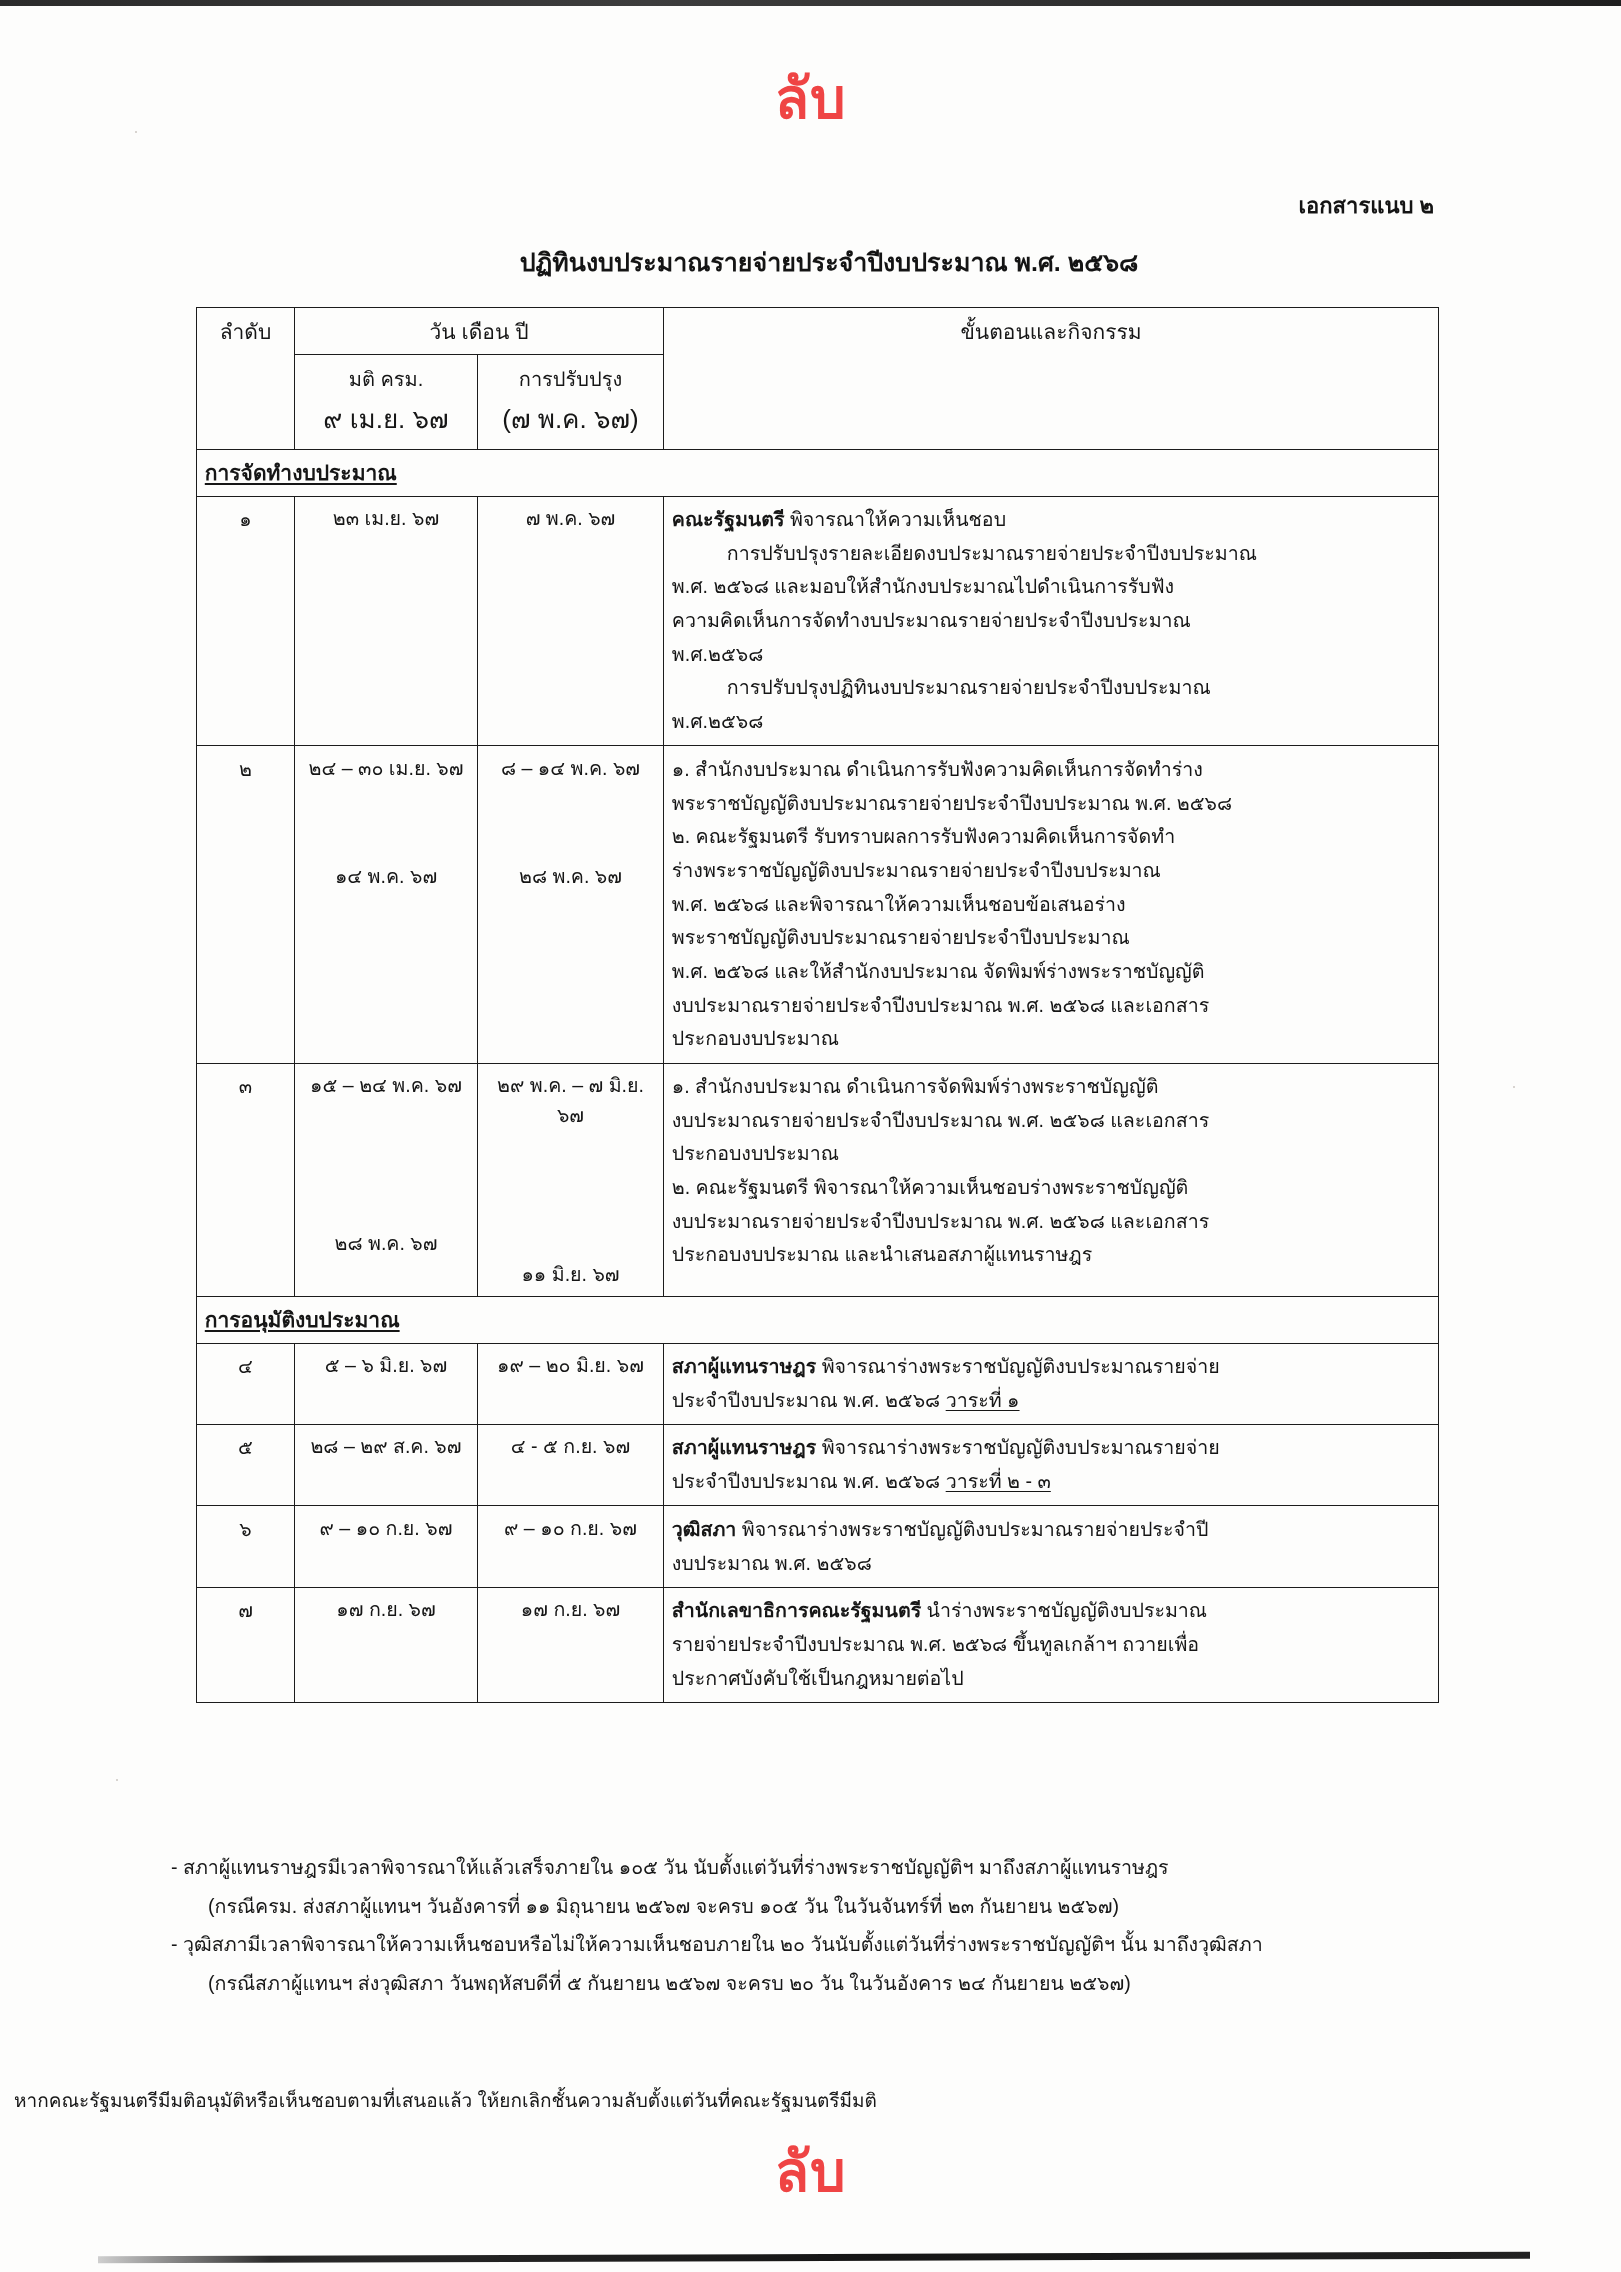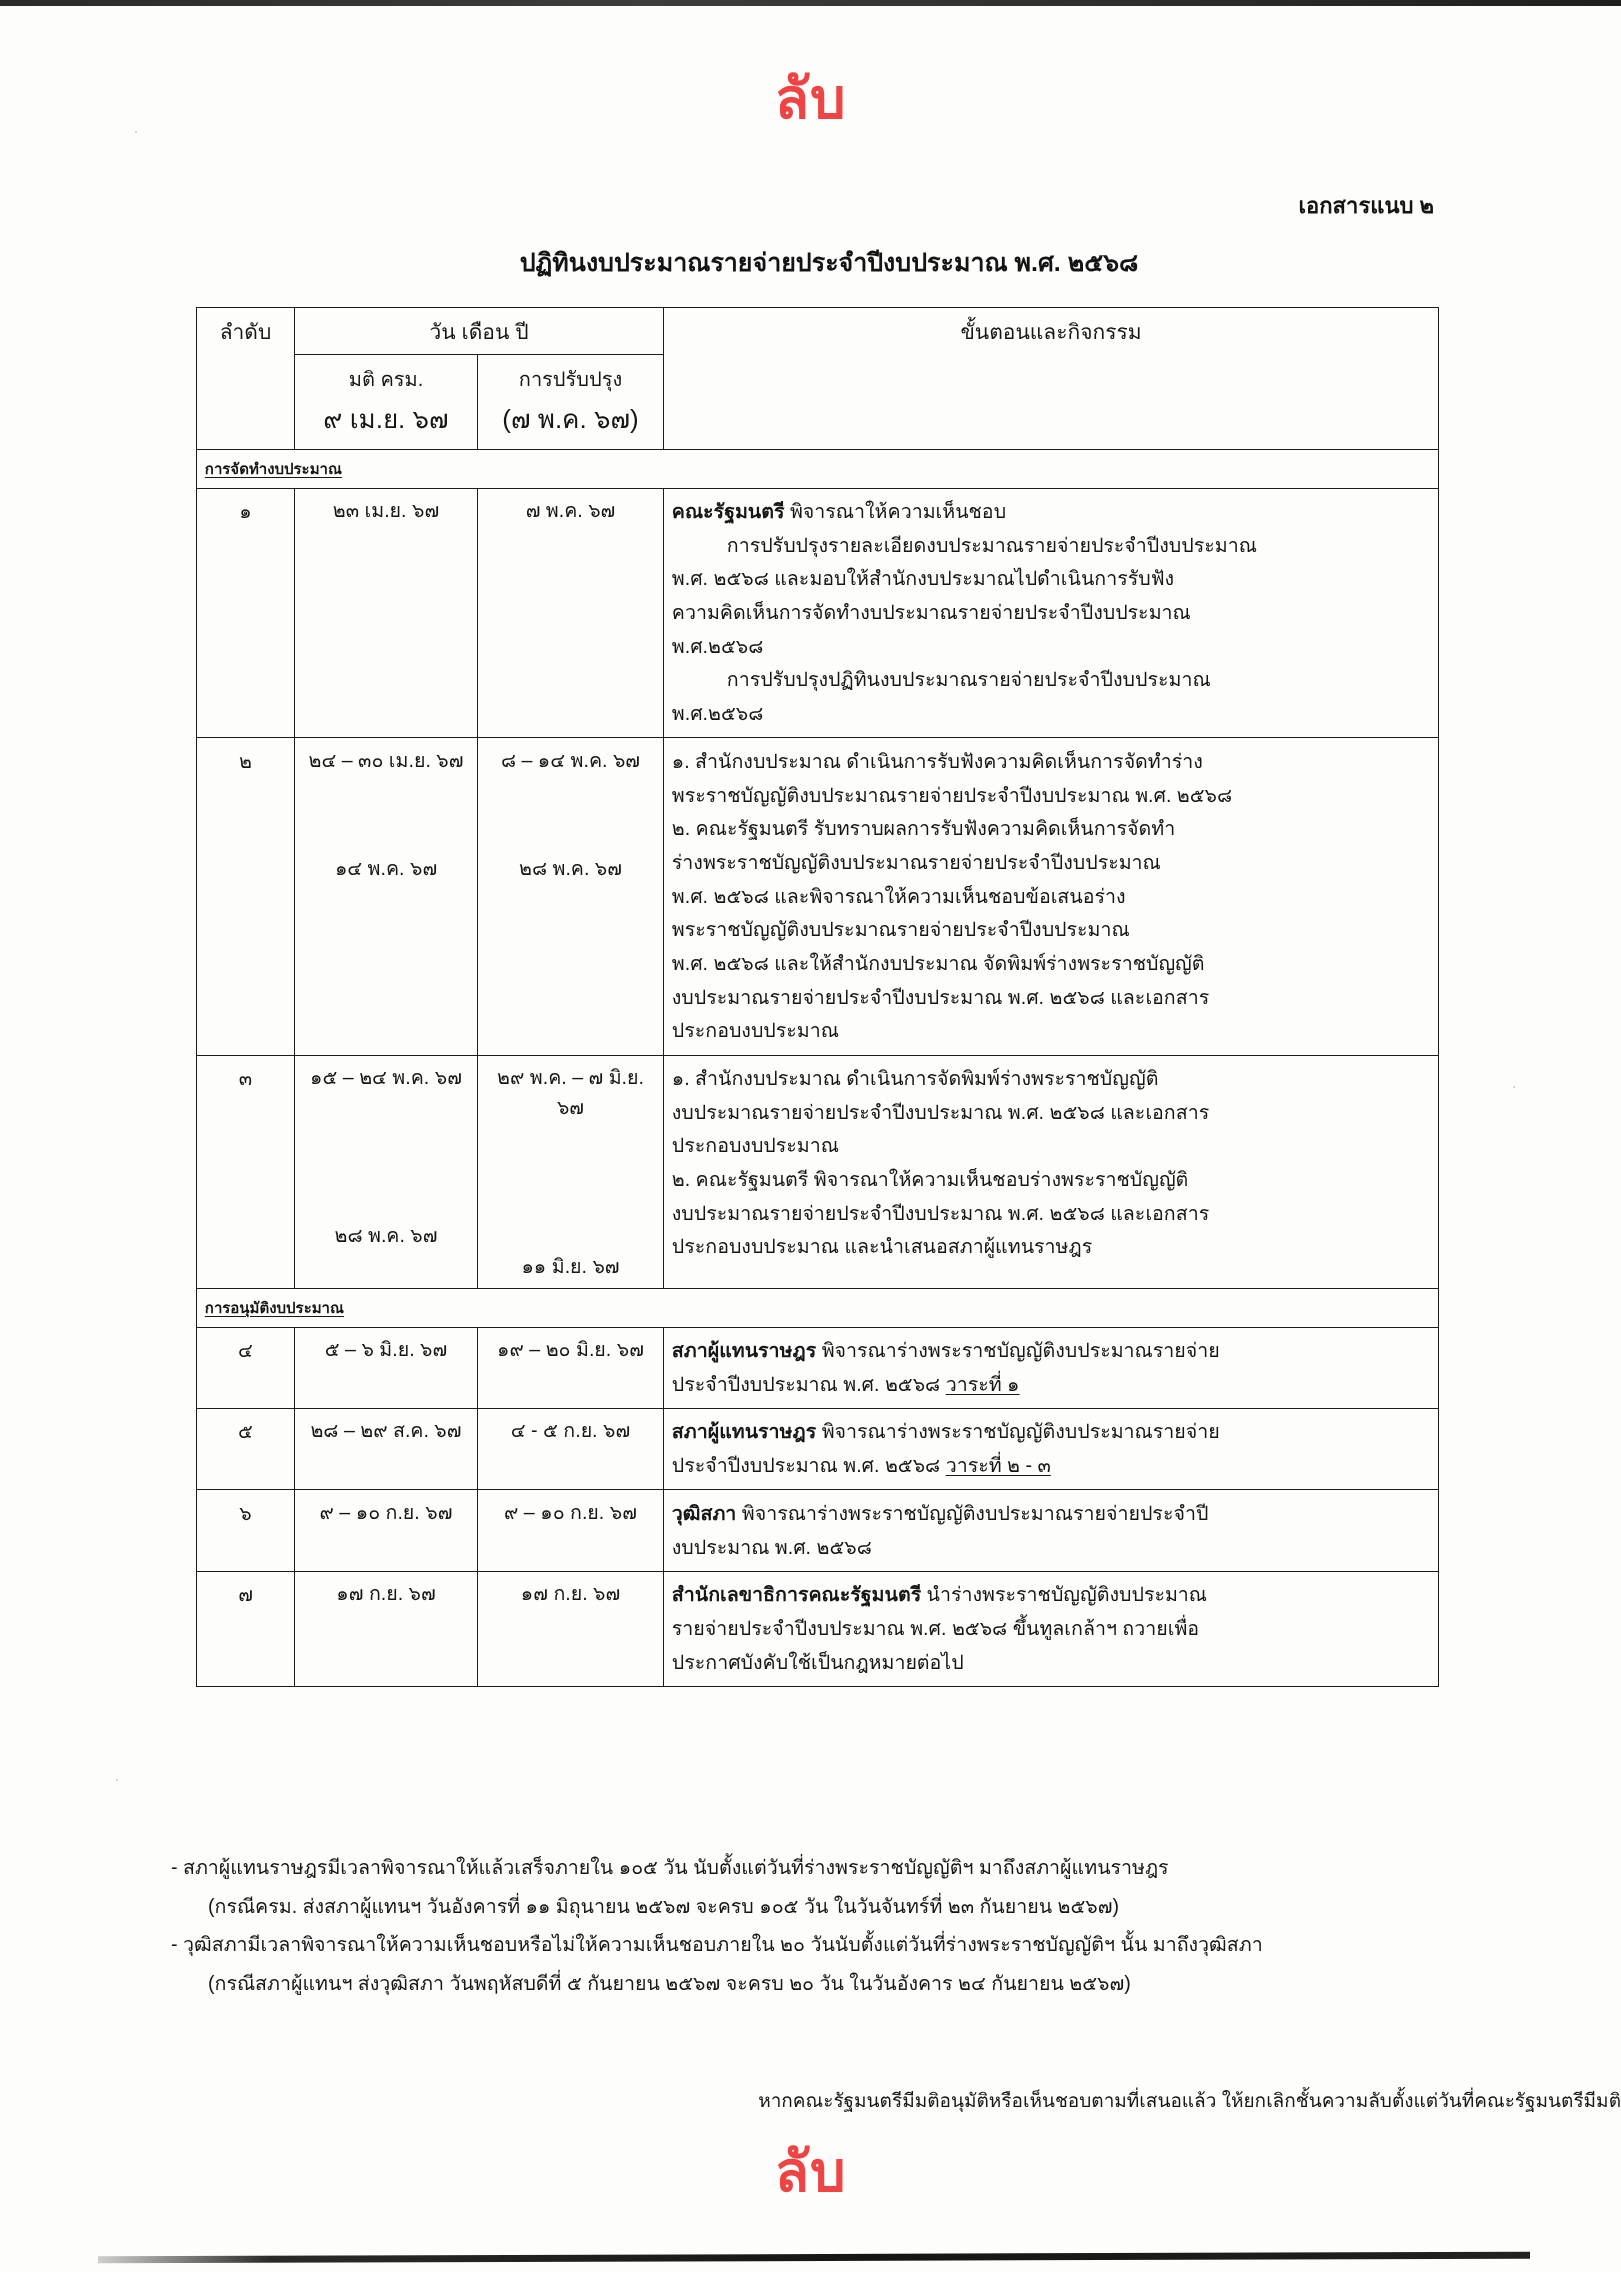--- a/index.html
+++ b/index.html
@@ -106,21 +106,21 @@
   
   .section-row td {
     border-left: 1.3px solid #1c1c1c;
     border-right: 1.3px solid #1c1c1c;
     border-top: 1.3px solid #1c1c1c;
     border-bottom: 1.3px solid #1c1c1c;
     padding: 5.9px 9.2px 7.2px 9.2px;
   }
   .section-title {
     font-weight: 700;
-    font-size: 15px;
+    font-size: 21px;
     text-decoration: underline;
     text-underline-offset: 3.3px;
   }
 
   td.seq   { text-align: center; vertical-align: top; padding-top: 10.5px; }
   td.dt    { text-align: center; vertical-align: top; padding-top: 10.5px; line-height: 1.55; }
   td.act   { text-align: left;   vertical-align: top; padding-top: 9.2px; line-height: 1.72; }
 
   .dt-second { display: block; margin-top: 78px; }
   .dt-second-tight { display: block; margin-top: 128px; }
@@ -145,24 +145,24 @@
     font-size: 20px;
     margin-bottom: 3.9px;
   }
   #notes .note-item { display: block; margin-top: 1.3px; }
   #notes .note-sub  { display: block; padding-left: 37px; margin-top: 1.3px; }
 
   #closing-statement {
     position: absolute;
     left: 0; right: 0;
     top: 2085px;
-    text-align: right;
+    text-align: left;
     font-size: 19px;
     color: #171717;
-    padding-left: 22px;
+    padding-left: 14px;
   }
 
   
   .speck { position: absolute; width: 2px; height: 2px; background: #b3aca4; opacity:.5; }
 </style>
 </head>
 <body>
 
 <div class="page">
 

